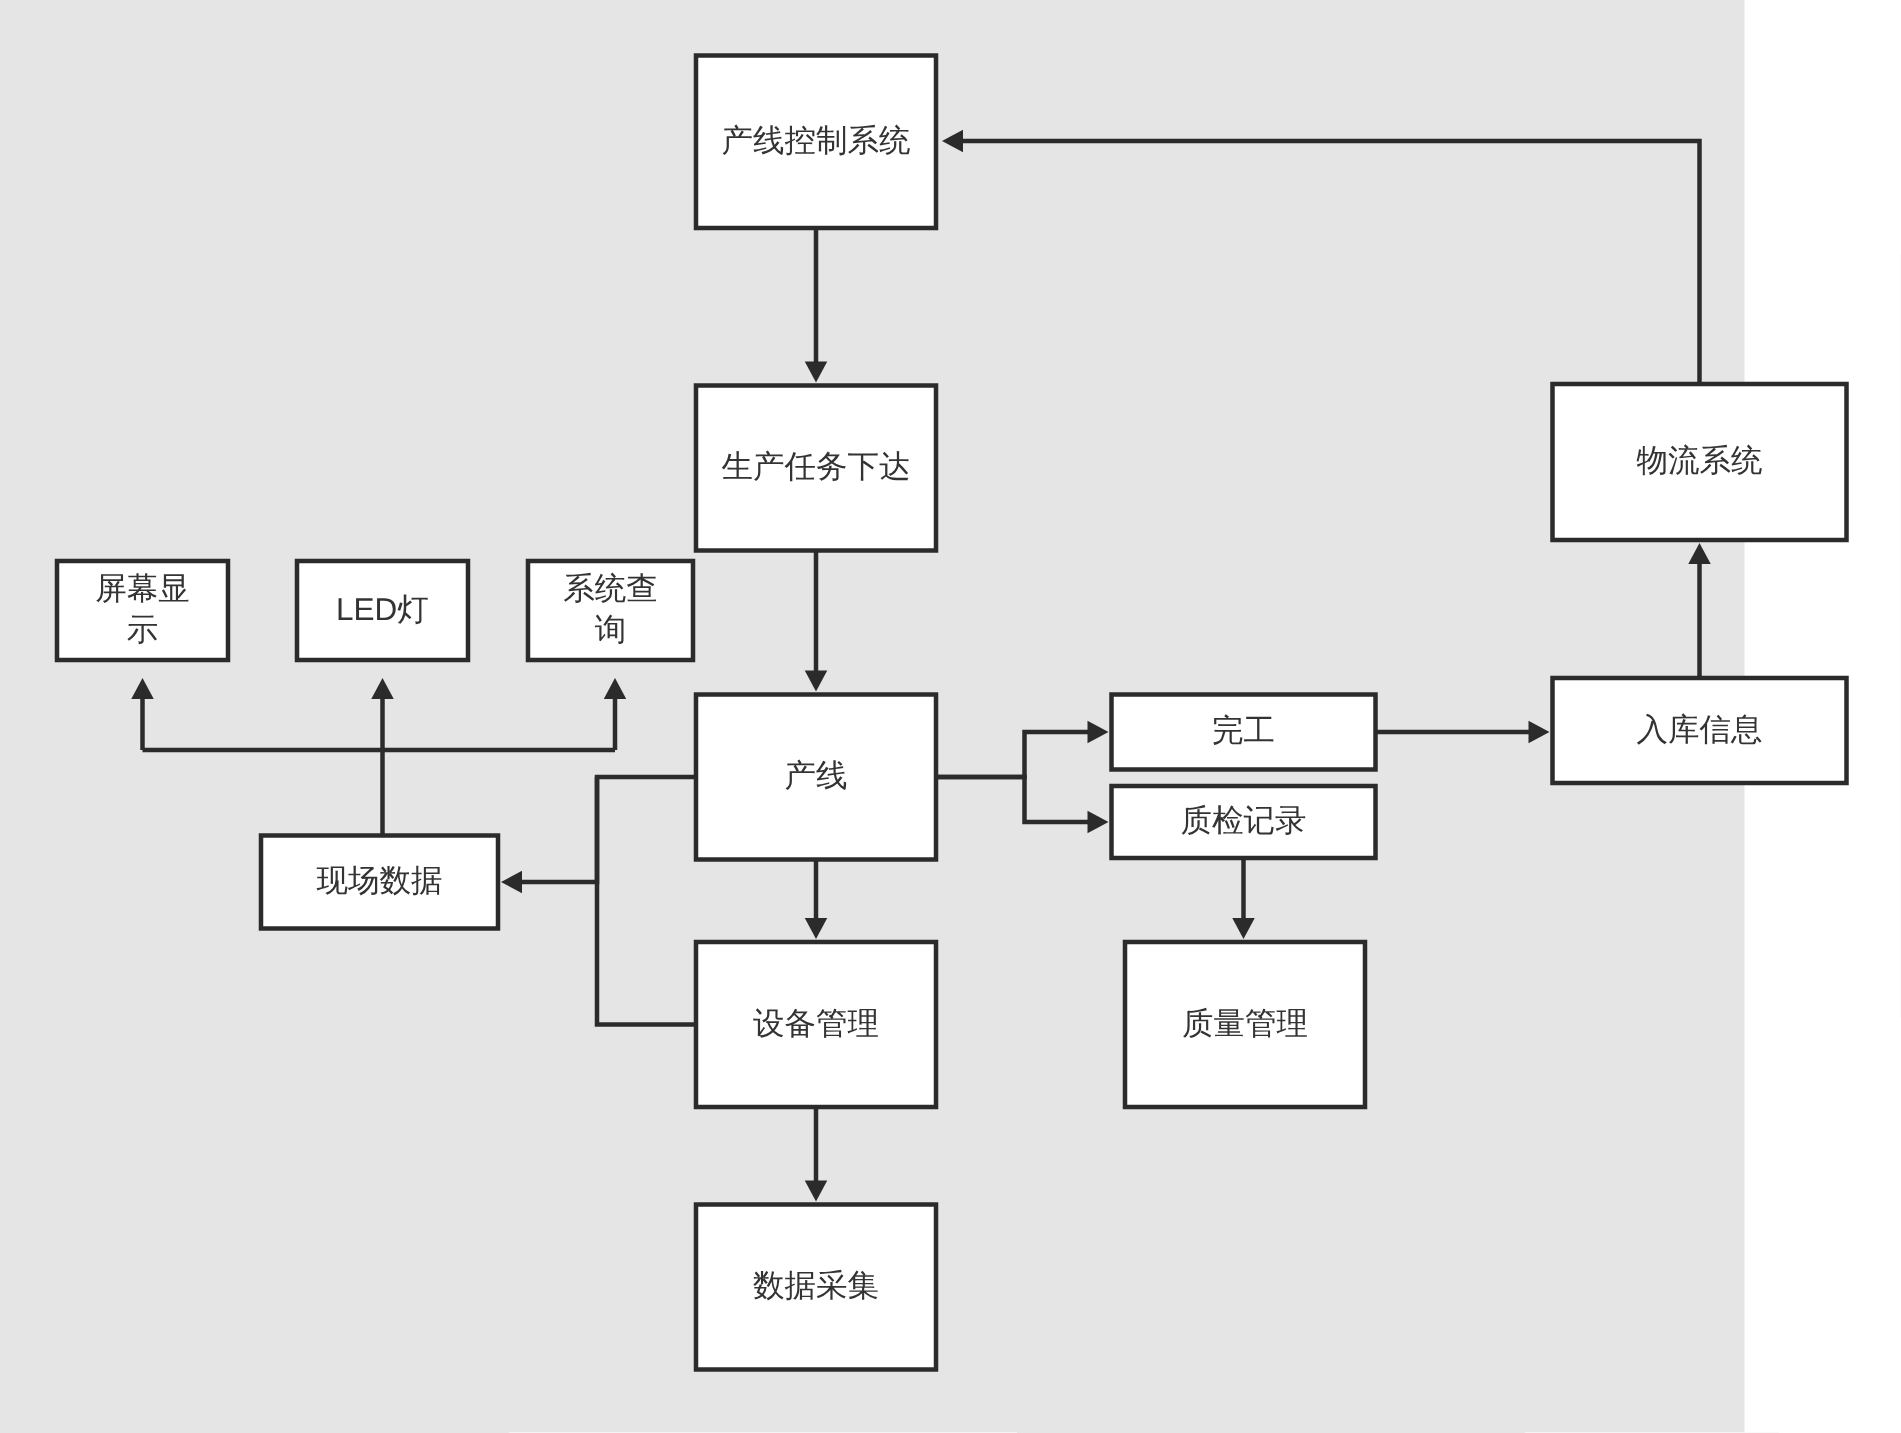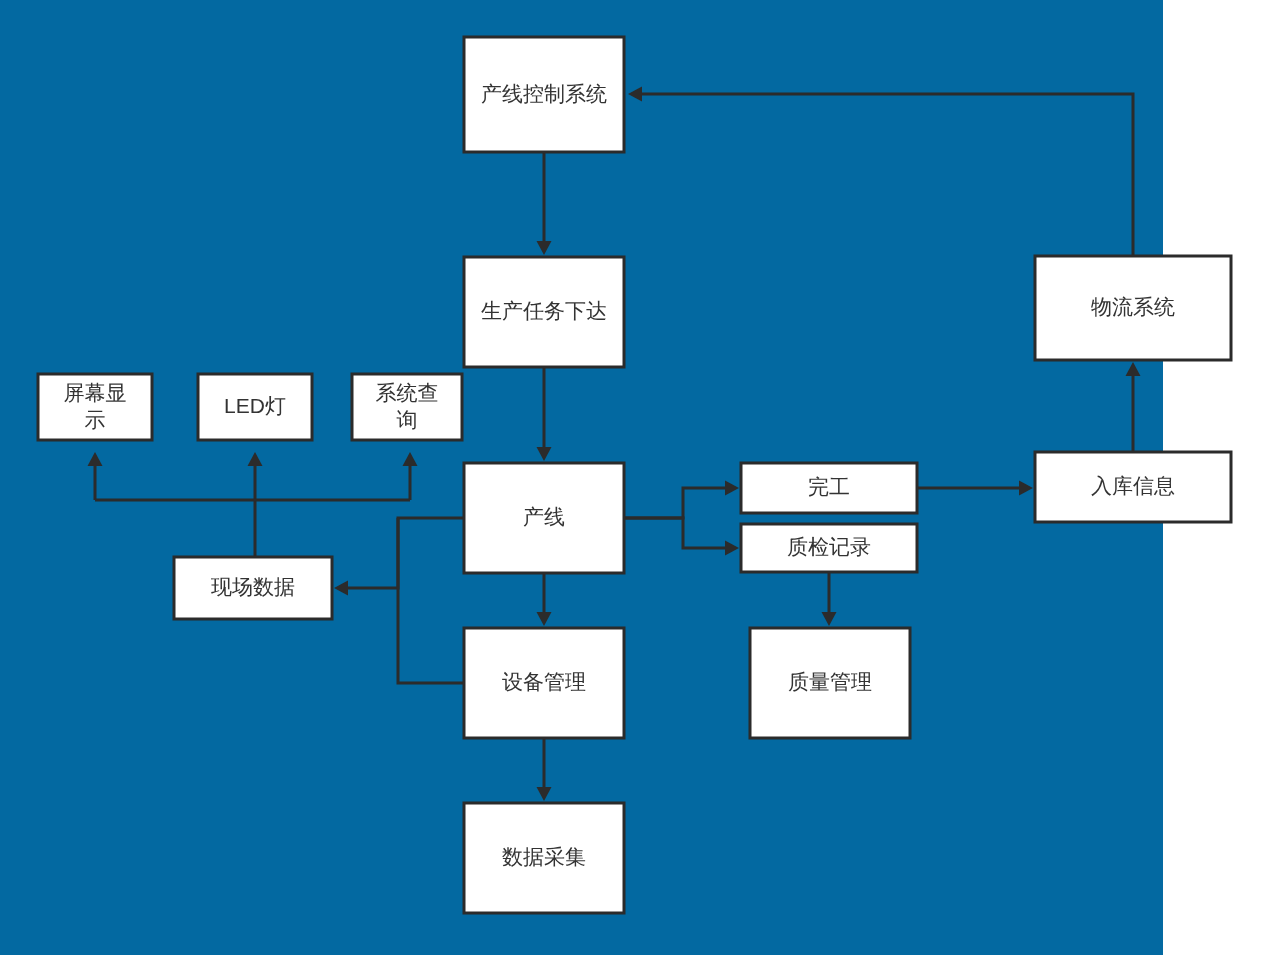--- a/index.html
+++ b/index.html
@@ -10,21 +10,21 @@
   body {
     width: 1267px;
     height: 955px;
     font-family: "Liberation Sans", "DejaVu Sans", sans-serif;
     overflow: hidden;
   }
   #diagram-root {
     position: relative;
     width: 1163px;
     height: 955px;
-    background: #0369a1;
+    background: #e5e5e5;
   }
   svg#flow-svg {
     position: absolute;
     left: 0;
     top: 0;
     width: 1267px;
     height: 955px;
     display: block;
   }
   .node-rect {

